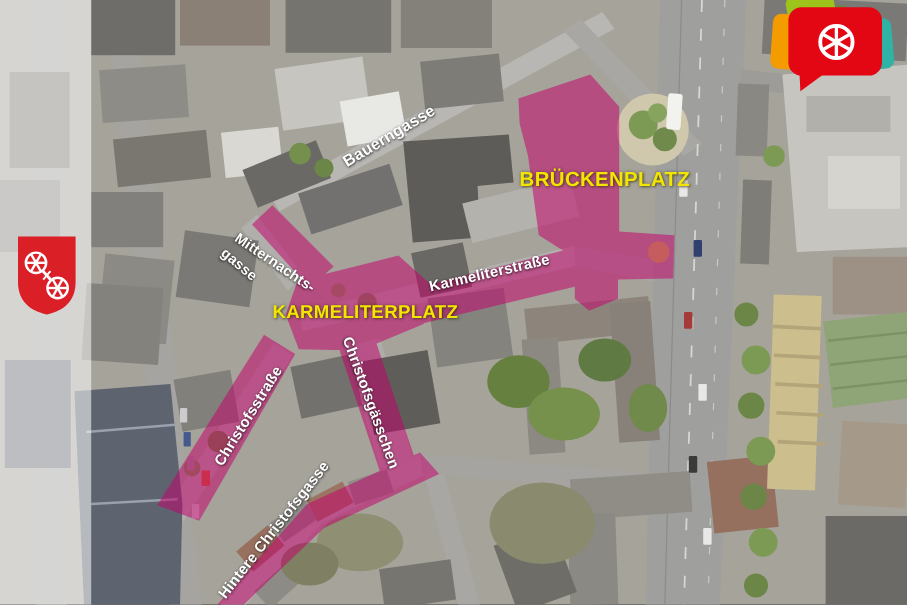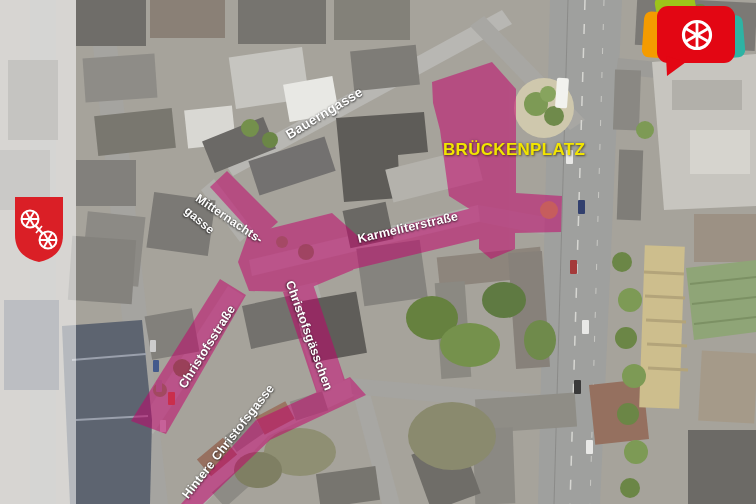--- a/index.html
+++ b/index.html
@@ -198,21 +198,22 @@
       <path d="M666,56 L686,62 L667,76 Z" fill="#e30613"></path>
       <g stroke="#ffffff" fill="none">
         <circle cx="697" cy="35" r="13.5" stroke-width="3.2"></circle>
         <line x1="697" y1="21.5" x2="697" y2="48.5" stroke-width="2.8"></line>
         <line x1="685.7" y1="28.5" x2="708.3" y2="41.5" stroke-width="2.8"></line>
         <line x1="685.7" y1="41.5" x2="708.3" y2="28.5" stroke-width="2.8"></line>
       </g>
     </g>
   </svg>
 
-  <div class="lbl place" style="left:443px;top:141px;font-size:17px;">BRÜCKENPLATZ</div>
+  <div class="lbl place" style="left:433px;top:141px;font-size:17px;">BRÜCKENPLATZ</div>
+  <div class="lbl place" style="left:227px;top:253px;font-size:15.5px;">KARMELITERPLATZ</div>
 
   <div class="lbl street" style="left:287px;top:129px;font-size:13.5px;transform:rotate(-31deg);">Bauerngasse</div>
   <div class="lbl street" style="left:197px;top:191px;font-size:12px;transform:rotate(34deg);">Mitternachts-</div>
   <div class="lbl street" style="left:186px;top:203px;font-size:12px;transform:rotate(40deg);">gasse</div>
   <div class="lbl street" style="left:358px;top:233px;font-size:12.5px;transform:rotate(-13deg);">Karmeliterstraße</div>
   <div class="lbl street" style="left:182px;top:381px;font-size:12.5px;transform:rotate(-58deg);">Christofsstraße</div>
   <div class="lbl street" style="left:289px;top:275px;font-size:12.5px;transform:rotate(70deg);">Christofsgässchen</div>
   <div class="lbl street" style="left:185px;top:491px;font-size:12.5px;transform:rotate(-52deg);">Hintere Christofsgasse</div>
 </div>
 

